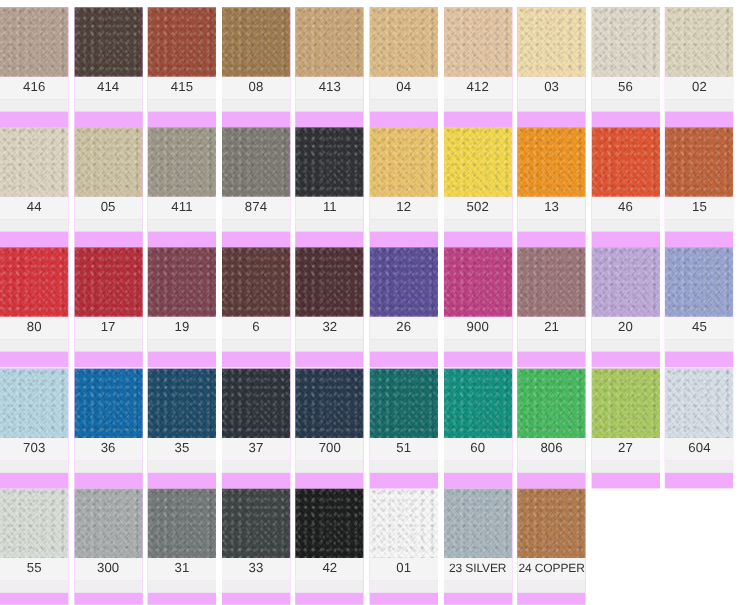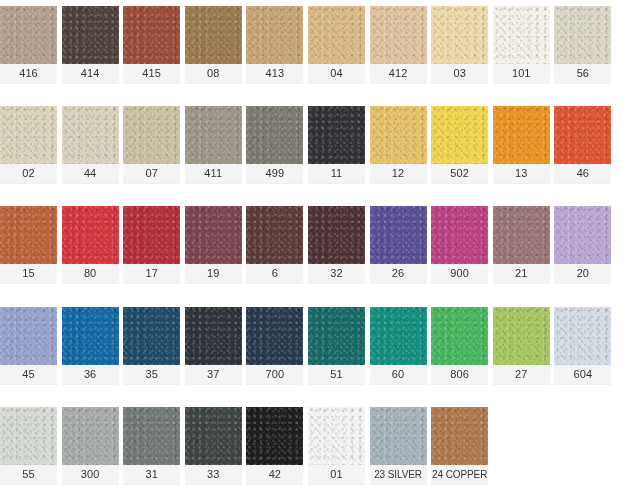--- a/index.html
+++ b/index.html
@@ -17,23 +17,23 @@
     display: grid;
     grid-template-columns: repeat(10, 61.6px);
     grid-auto-rows: 93.2px;
     column-gap: 0px;
     row-gap: 7px;
     padding: 6px 0 0 0;
     box-sizing: border-box;
   }
   .swatch-card {
     position: relative;
-    background: #c2410c;
+    background: #f0abfc;
     width: 57px;
-    height: 78px;
+    height: 100px;
     box-sizing: border-box;
     overflow: hidden;
   }
   .swatch-color {
     position: relative;
     width: 57px;
     height: 58px;
     box-sizing: border-box;
     overflow: hidden;
   }
@@ -127,52 +127,47 @@
       <div class="swatch-color" style="background-color: rgb(227, 197, 162);"></div>
       <div class="swatch-label">412</div>
       <div class="swatch-foot"></div>
     </div>
     <div class="swatch-card">
       <div class="swatch-color" style="background-color: rgb(240, 220, 171);"></div>
       <div class="swatch-label">03</div>
       <div class="swatch-foot"></div>
     </div>
     <div class="swatch-card">
-      <div class="swatch-color" style="background-color: rgb(247, 244, 234);"></div>
-      <div class="swatch-label">101</div>
-      <div class="swatch-foot"></div>
-    </div>
-    <div class="swatch-card">
       <div class="swatch-color" style="background-color: rgb(221, 216, 200);"></div>
       <div class="swatch-label">56</div>
       <div class="swatch-foot"></div>
     </div>
     <div class="swatch-card">
       <div class="swatch-color" style="background-color: rgb(221, 214, 189);"></div>
       <div class="swatch-label">02</div>
       <div class="swatch-foot"></div>
     </div>
     <div class="swatch-card">
       <div class="swatch-color" style="background-color: rgb(220, 211, 192);"></div>
       <div class="swatch-label">44</div>
       <div class="swatch-foot"></div>
     </div>
     <div class="swatch-card">
       <div class="swatch-color" style="background-color: rgb(206, 195, 163);"></div>
-      <div class="swatch-label">07</div>
+      <div class="swatch-label">05</div>
       <div class="swatch-foot"></div>
     </div>
     <div class="swatch-card">
       <div class="swatch-color" style="background-color: rgb(157, 152, 137);"></div>
       <div class="swatch-label">411</div>
       <div class="swatch-foot"></div>
     </div>
     <div class="swatch-card">
       <div class="swatch-color" style="background-color: rgb(125, 122, 113);"></div>
-      <div class="swatch-label">499</div>
+      <div class="swatch-label">874</div>
       <div class="swatch-foot"></div>
     </div>
     <div class="swatch-card">
       <div class="swatch-color" style="background-color: rgb(46, 48, 51);"></div>
       <div class="swatch-label">11</div>
       <div class="swatch-foot"></div>
     </div>
     <div class="swatch-card">
       <div class="swatch-color" style="background-color: rgb(233, 195, 106);"></div>
       <div class="swatch-label">12</div>
@@ -239,20 +234,25 @@
       <div class="swatch-foot"></div>
     </div>
     <div class="swatch-card">
       <div class="swatch-color" style="background-color: rgb(189, 168, 216);"></div>
       <div class="swatch-label">20</div>
       <div class="swatch-foot"></div>
     </div>
     <div class="swatch-card">
       <div class="swatch-color" style="background-color: rgb(152, 164, 208);"></div>
       <div class="swatch-label">45</div>
+      <div class="swatch-foot"></div>
+    </div>
+    <div class="swatch-card">
+      <div class="swatch-color" style="background-color: rgb(180, 214, 226);"></div>
+      <div class="swatch-label">703</div>
       <div class="swatch-foot"></div>
     </div>
     <div class="swatch-card">
       <div class="swatch-color" style="background-color: rgb(16, 105, 168);"></div>
       <div class="swatch-label">36</div>
       <div class="swatch-foot"></div>
     </div>
     <div class="swatch-card">
       <div class="swatch-color" style="background-color: rgb(29, 74, 104);"></div>
       <div class="swatch-label">35</div>

